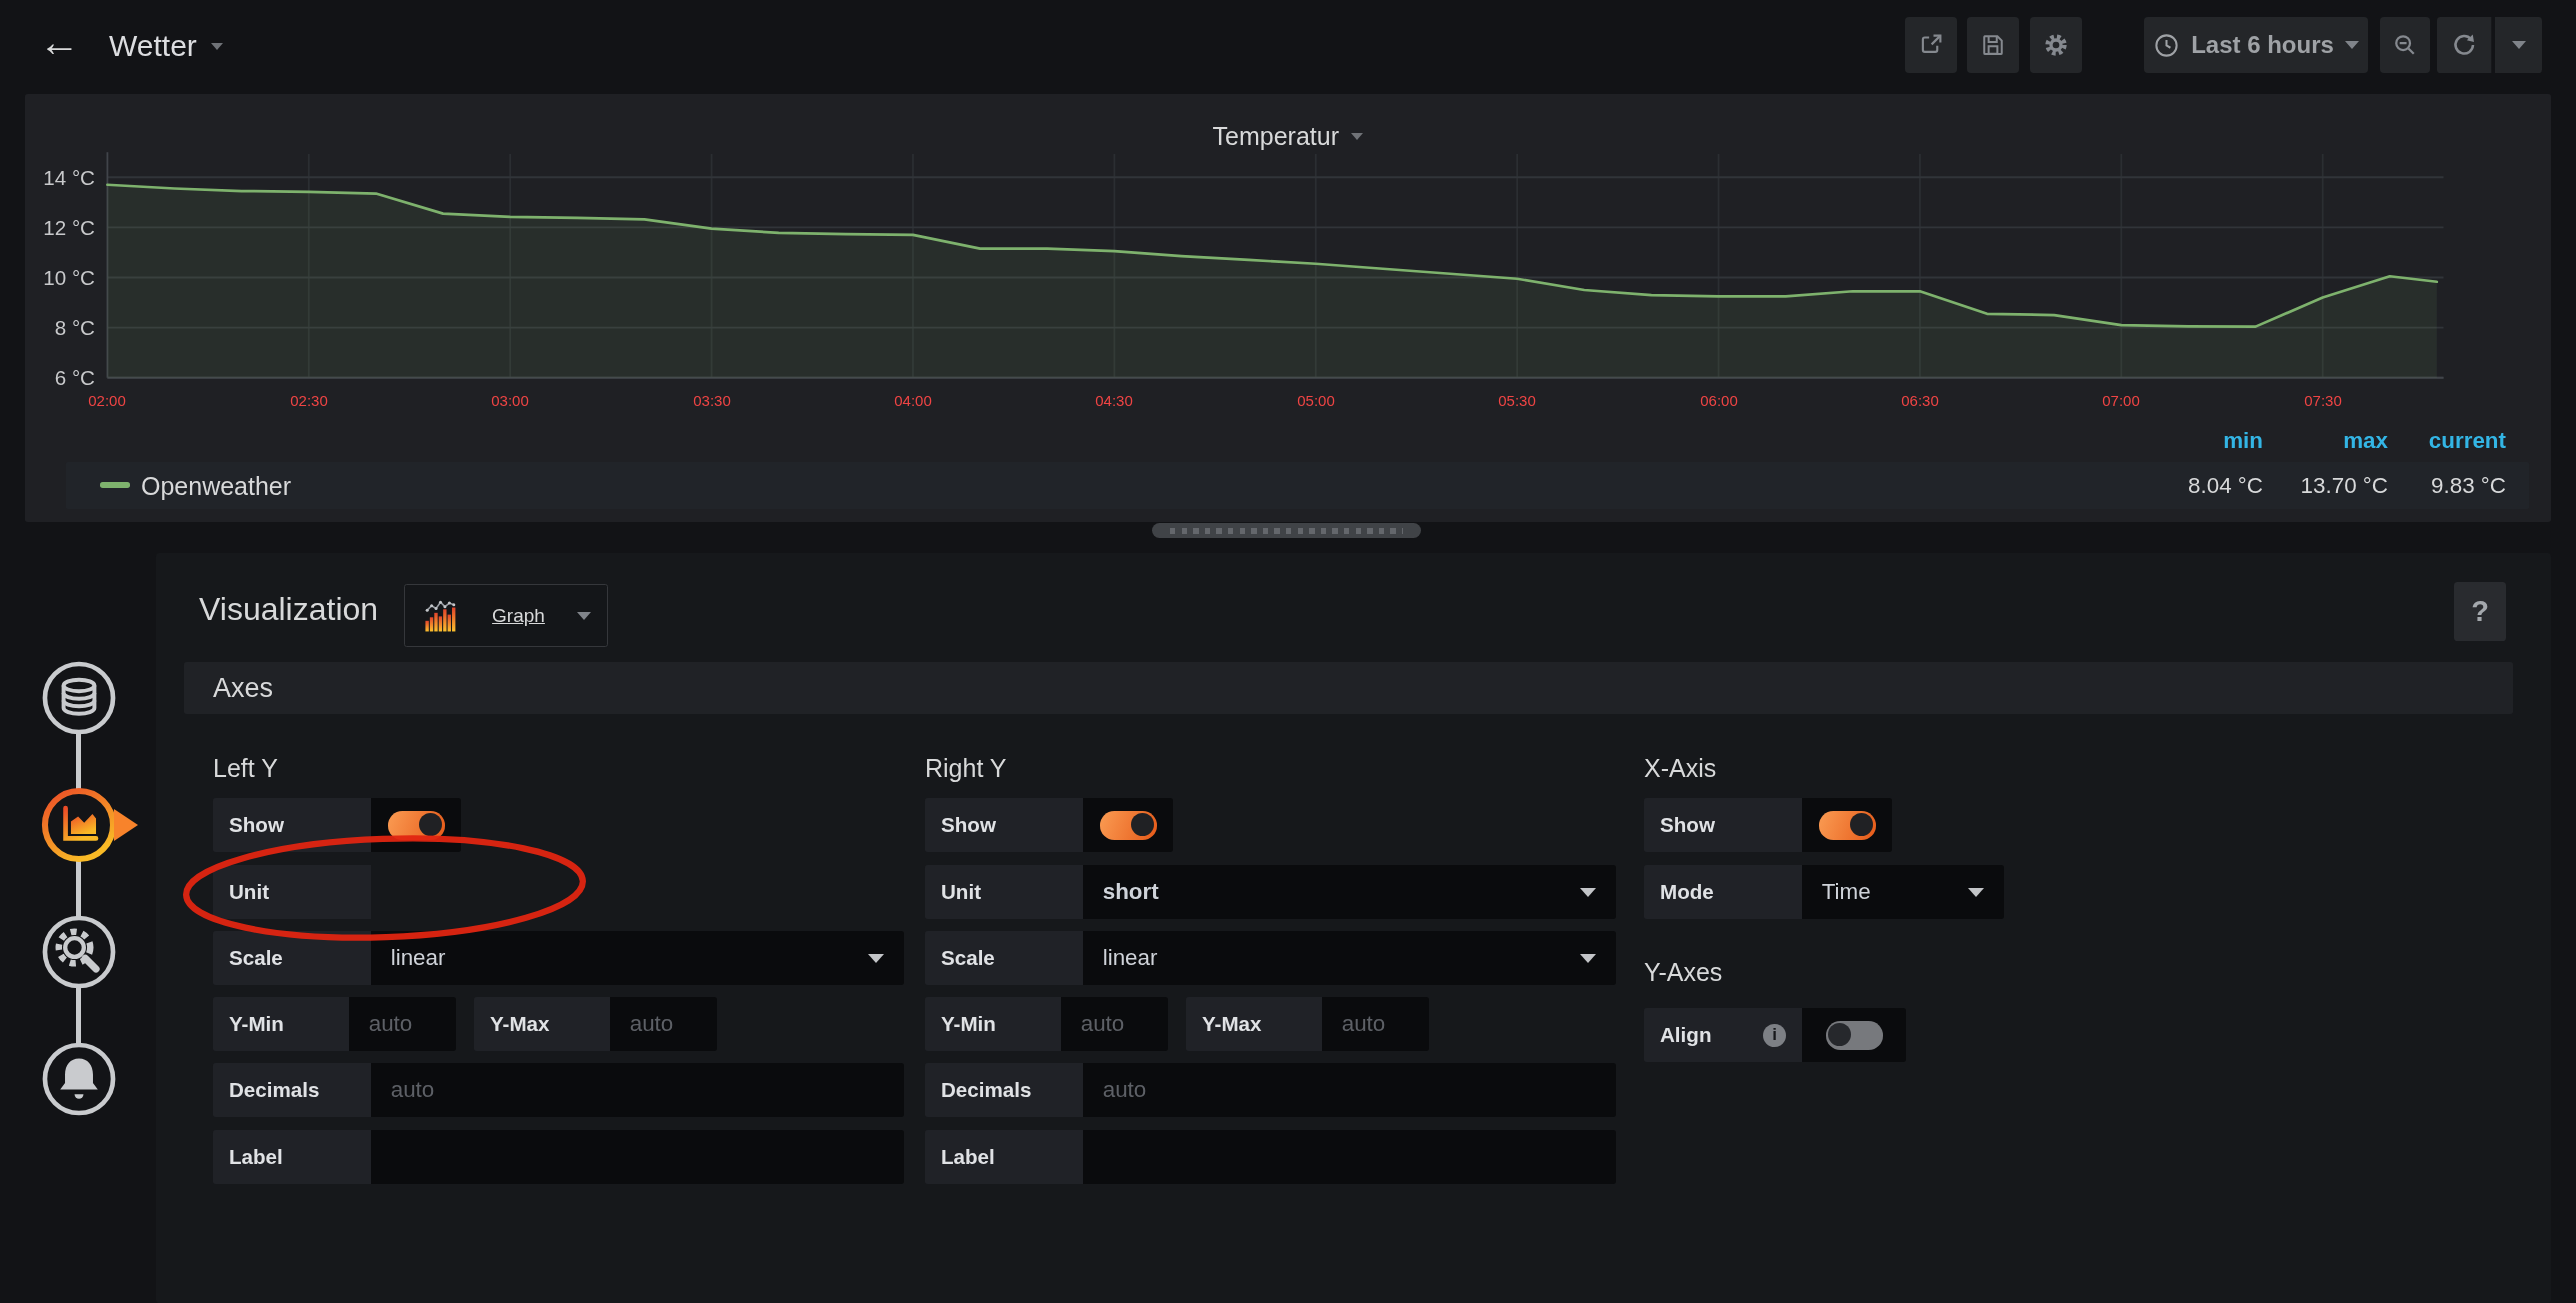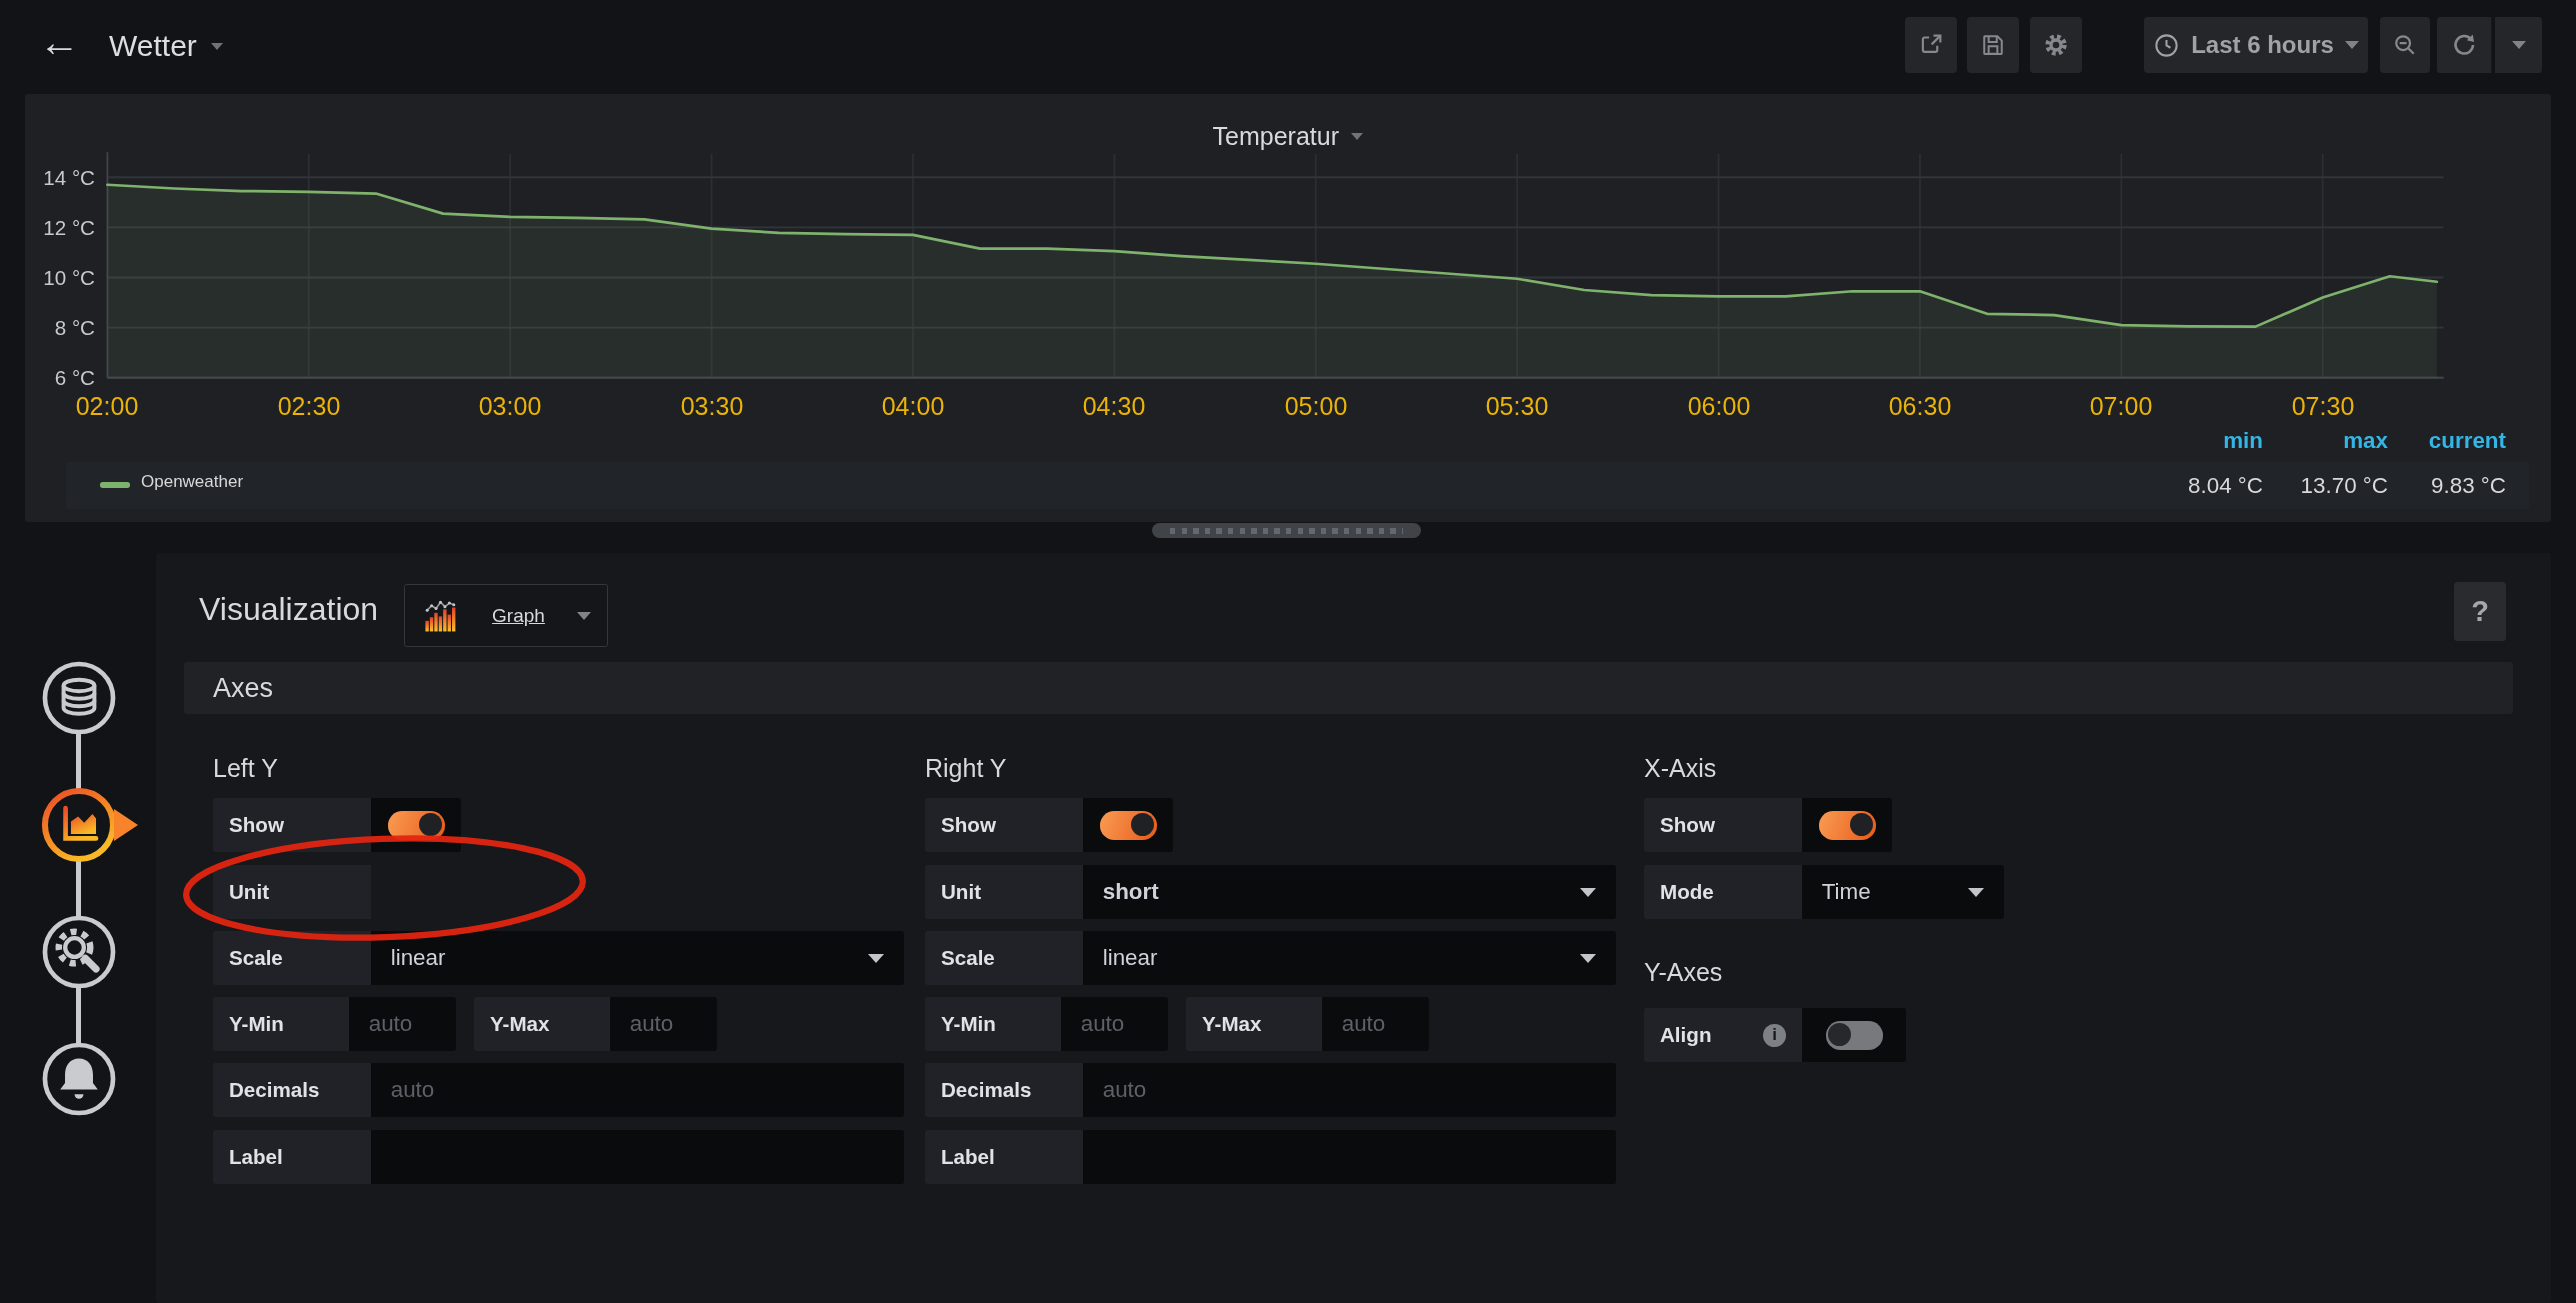--- a/index.html
+++ b/index.html
@@ -19,26 +19,26 @@
        display:flex;align-items:center;justify-content:center;gap:10.7px;box-sizing:border-box;}
   .btn svg{display:block;}
   .btn-label{font-size:24px;font-weight:700;color:#9fa2a6;}
   .btn.grp-l{border-radius:3.6px 0 0 3.6px;border-right:1.8px solid #17181b;}
   .btn.grp-r{border-radius:0 3.6px 3.6px 0;}
   
   .panel{left:25px;top:94px;width:2526px;height:428px;background:#1f2024;border-radius:2.7px;}
   .panel-head{left:0;top:28px;width:100%;display:flex;align-items:center;justify-content:center;gap:12.5px;}
   .panel-title{font-size:25px;font-weight:500;color:#d8d9da;}
   .ytick{position:absolute;left:0;width:95px;text-align:right;font-size:20.6px;color:#c8c9cb;}
-  .xtick{position:absolute;top:392px;transform:translateX(-50%);font-size:25px;color:#eab308;}
+  .xtick{position:absolute;top:392px;transform:translateX(-50%);font-size:15px;color:#ef4444;}
   .lgcol{position:absolute;text-align:right;font-size:22.4px;}
   .lgcol.hdr{color:#33b5e5;font-weight:700;}
   .legend-row{left:66px;top:462px;width:2463px;height:47px;background:#212429;border-radius:1.8px;}
   .legend-swatch{left:100px;top:482px;width:30px;height:6.3px;border-radius:2.7px;background:#7eb26d;}
-  .legend-name{left:141px;top:472px;font-size:17px;color:#d8d9da;text-align:right;}
+  .legend-name{left:141px;top:472px;font-size:25px;color:#d8d9da;text-align:right;}
   
   .divider{left:1152px;top:523px;width:269px;height:15px;background:#404347;border-radius:8px;}
   .divider::after{content:"";position:absolute;left:18px;right:18px;top:4.5px;height:6.3px;
     background:repeating-linear-gradient(90deg,#64676c 0 5.4px,transparent 5.4px 11.6px);}
   
   .opt-wrap{left:156px;top:553px;width:2395px;height:750px;background:#16181b;border-radius:3.6px;}
   .viz-title{left:199px;top:591px;font-size:32px;font-weight:500;color:#d8d9da;}
   .viz-picker{left:404px;top:584px;width:204px;height:63px;border:0.9px solid #35373b;border-radius:2.7px;
     background:#141619;display:flex;align-items:center;justify-content:space-between;
     padding:0 16px;box-sizing:border-box;}

